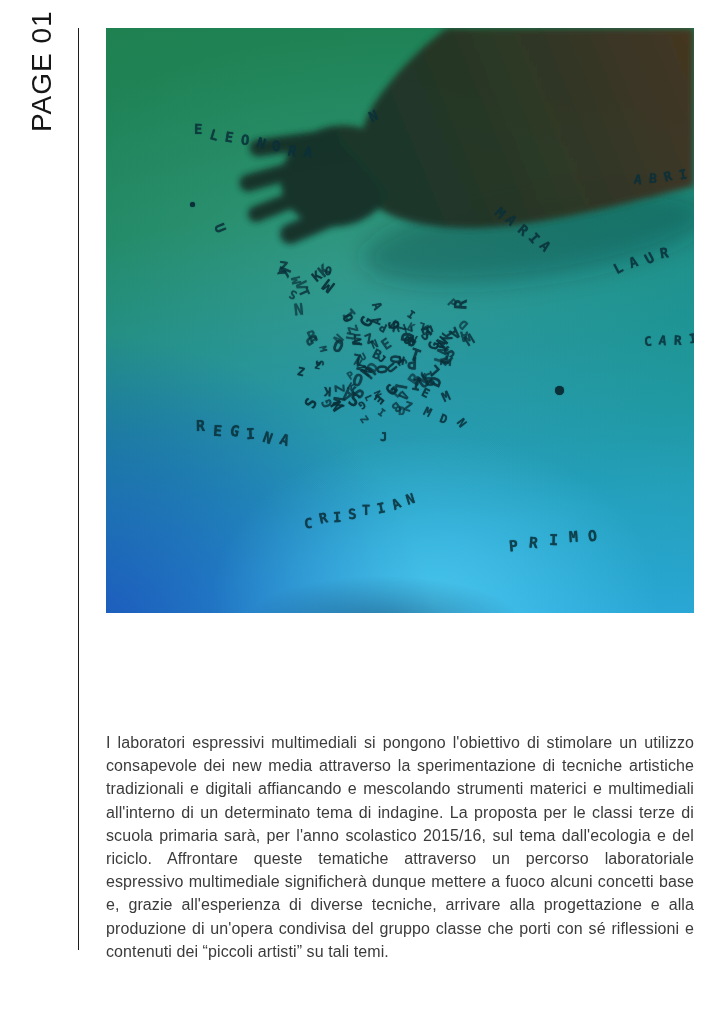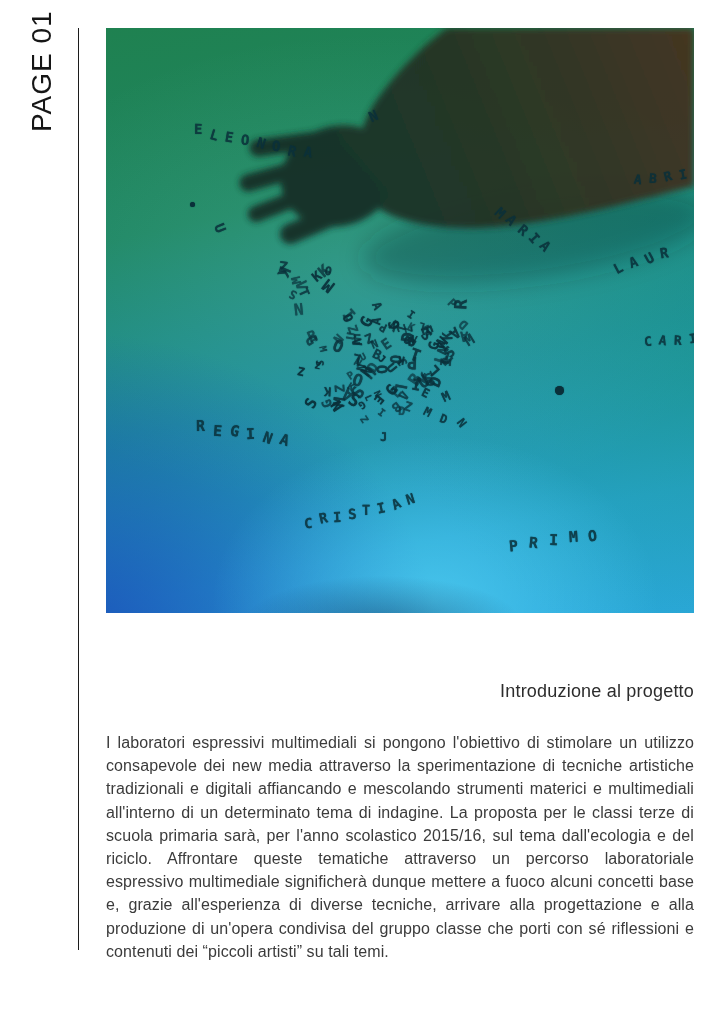--- a/index.html
+++ b/index.html
@@ -273,16 +273,15 @@
       <span class="ph-letter" style="left: 172.811px; top: 236.326px; font-size: 15.8332px; transform: rotate(112.084deg); opacity: 0.839337;">K</span>
       <span class="ph-letter" style="left: 213.539px; top: 235.946px; font-size: 15.5923px; transform: rotate(319.747deg); opacity: 0.761702;">K</span>
       <span class="ph-letter" style="left: 183.954px; top: 259.894px; font-size: 11.675px; transform: rotate(207.395deg); opacity: 0.746277;">S</span>
       <span class="ph-letter" style="left: 172.847px; top: 231.381px; font-size: 14.4972px; transform: rotate(189.118deg); opacity: 0.820978;">Z</span>
       <span class="ph-letter" style="left: 219.302px; top: 236.124px; font-size: 11.68px; transform: rotate(190.104deg); opacity: 0.872642;">O</span>
       <span class="ph-letter" style="left: 218.067px; top: 248.865px; font-size: 16.4741px; transform: rotate(217.609deg); opacity: 0.920976;">M</span>
       <span class="ph-dot" style="left: 84px; top: 174px; width: 5px; height: 5px;"></span>
       <span class="ph-dot" style="left: 449px; top: 358px; width: 9px; height: 9px;"></span>
     </div>
 
-  <div class="heading">Introduzione al progetto</div>
   <div class="paragraph">I laboratori espressivi multimediali si pongono l'obiettivo di stimolare un utilizzo consapevole dei new media attraverso la sperimentazione di tecniche artistiche tradizionali e digitali affiancando e mescolando strumenti materici e multimediali all'interno di un determinato tema di indagine. La proposta per le classi terze di scuola primaria sarà, per l'anno scolastico 2015/16, sul tema dall'ecologia e del riciclo. Affrontare queste tematiche attraverso un percorso laboratoriale espressivo multimediale significherà dunque mettere a fuoco alcuni concetti base e, grazie all'esperienza di diverse tecniche, arrivare alla progettazione e alla produzione di un'opera condivisa del gruppo classe che porti con sé riflessioni e contenuti dei “piccoli artisti” su tali temi.</div>
 
 </div>
 
 </body></html>

